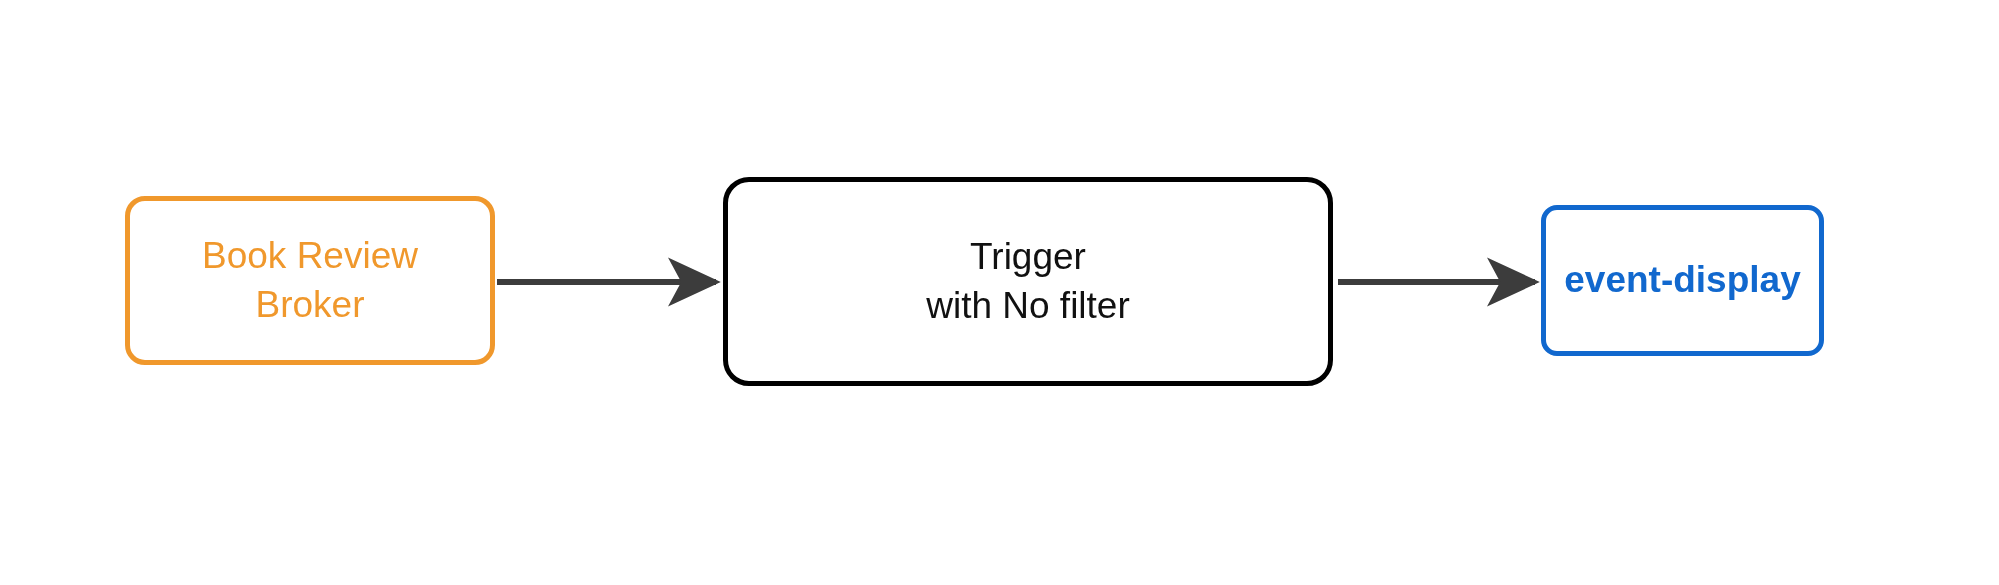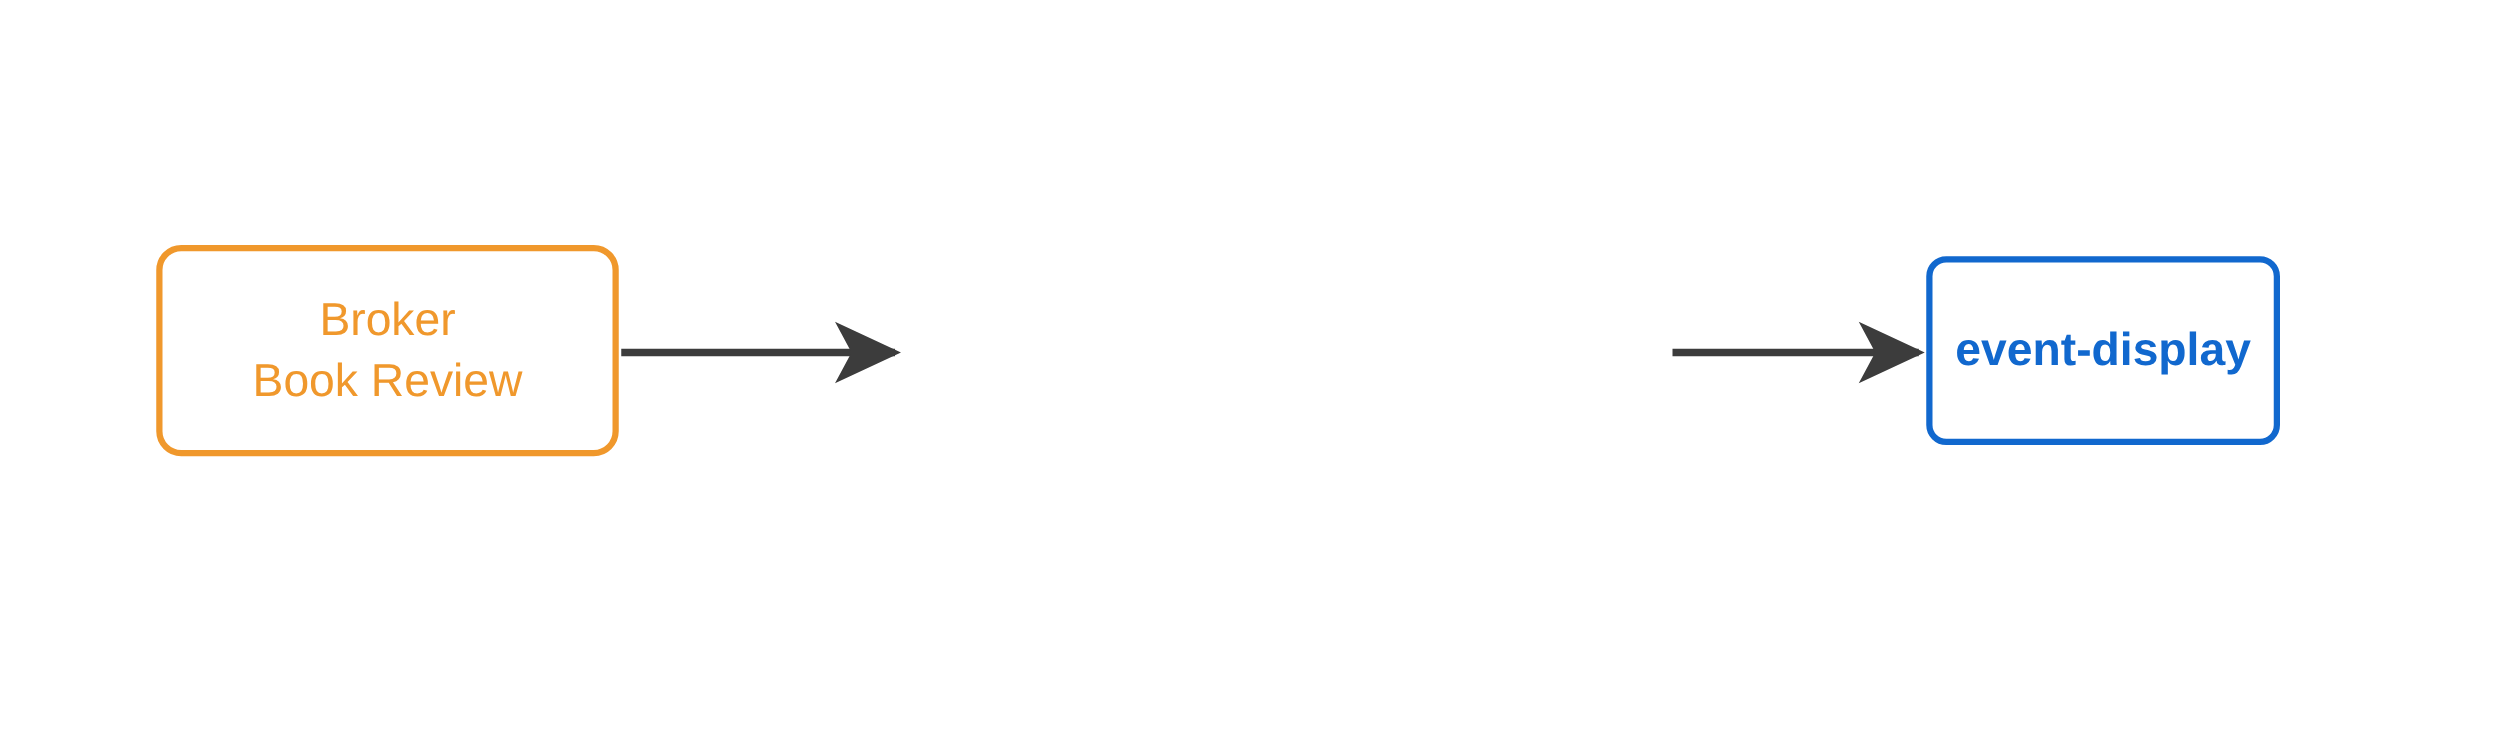--- a/index.html
+++ b/index.html
@@ -100,22 +100,26 @@
     <g>
       <line x1="497" y1="282" x2="716" y2="282" stroke="#3c3c3c" stroke-width="6" marker-end="url(#arrowhead-gray)"></line>
     </g>
 
     <g>
       <line x1="1338" y1="282" x2="1535" y2="282" stroke="#3c3c3c" stroke-width="6" marker-end="url(#arrowhead-gray)"></line>
     </g>
   </svg>
 
   <div class="node" id="broker-node" style="border-color: rgb(240, 152, 44); color: rgb(240, 152, 44); background: rgb(255, 255, 255);">
+    <span class="line">Book Review</span>
     <span class="line">Broker</span>
-    <span class="line">Book Review</span>
   </div>
 
+  <div class="node" id="trigger-node" style="border-color: rgb(0, 0, 0); color: rgb(17, 17, 17); background: rgb(255, 255, 255);">
+    <span class="line">Trigger</span>
+    <span class="line">with No filter</span>
+  </div>
 
   <div class="node" id="sink-node" style="border-color: rgb(17, 104, 206); color: rgb(17, 104, 206); background: rgb(255, 255, 255);">
     <span class="line">event-display</span>
   </div>
 
 </div>
 
 </body></html>

